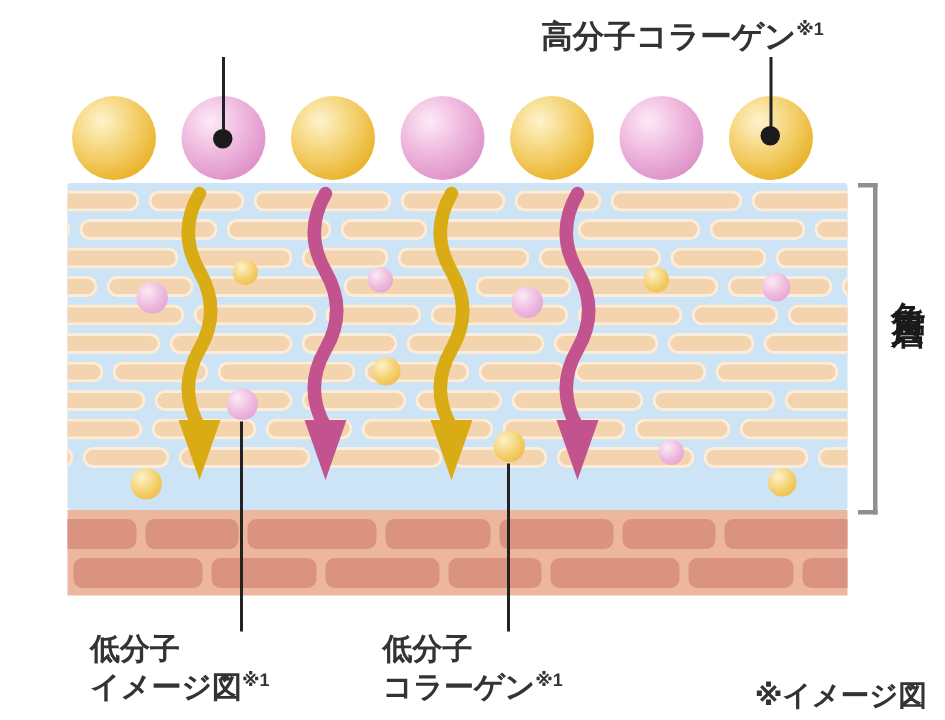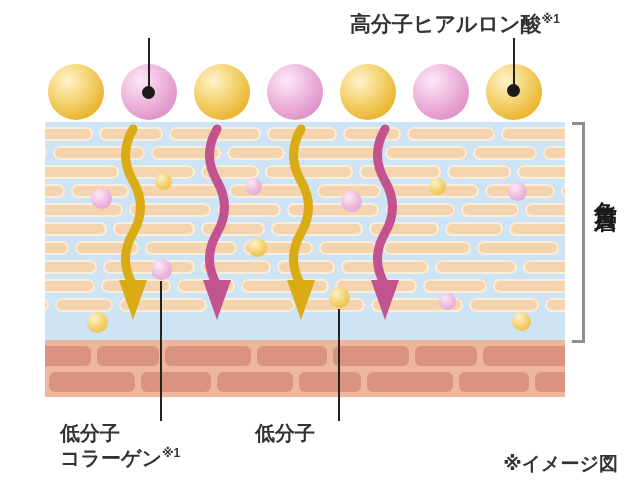--- a/index.html
+++ b/index.html
@@ -65,21 +65,21 @@
     position:absolute;left:591px;top:182px;writing-mode:vertical-rl;
     font-size:23px;font-weight:bold;color:#1a1a1a;letter-spacing:5px;z-index:7;
   }
   .note{position:absolute;right:12px;top:451px;font-size:19px;font-weight:bold;color:var(--text);z-index:7;}
 </style>
 </head>
 <body>
 
 <div class="canvas" id="diagram">
 
-  <div class="top-label" id="label-top-right"><span>高分子ヒアルロン酸</span><sup>※1</sup></div>
+  <div class="top-label" id="label-top-right"><span>高分子コラーゲン</span><sup>※1</sup></div>
 
   <div class="pointer" id="ptr-top-left"></div>
   <div class="pointer" id="ptr-top-right"></div>
   <div class="dot" id="dot-top-left"></div>
   <div class="dot" id="dot-top-right"></div>
 
   <div class="layer-corneum" id="corneum">
       <div class="cell" style="left: -34px; top: 5px; width: 82px;"></div>
       <div class="cell" style="left: 54px; top: 5px; width: 64px;"></div>
       <div class="cell" style="left: 124px; top: 5px; width: 92px;"></div>
@@ -169,24 +169,25 @@
       <div class="brick" style="left: 322px; top: 32px; width: 86px;"></div>
       <div class="brick" style="left: 414px; top: 32px; width: 70px;"></div>
       <div class="brick" style="left: 490px; top: 32px; width: 76px;"></div>
     </div>
 
   <div class="pointer" id="ptr-bottom-left"></div>
   <div class="pointer" id="ptr-bottom-center"></div>
 
   <div class="bottom-label" id="label-bottom-left">
     <div>低分子</div>
-    <div><span>コラーゲン</span><sup>※1</sup></div>
+    <div><span>イメージ図</span><sup>※1</sup></div>
   </div>
   <div class="bottom-label" id="label-bottom-center">
     <div>低分子</div>
+    <div><span>コラーゲン</span><sup>※1</sup></div>
   </div>
 
   <div class="bracket"></div>
   <div class="vlabel">角質層</div>
 
   <div class="note">※イメージ図</div>
 <div class="sphere yellow" style="left: 48px;"></div>
     <div class="sphere pink" style="left: 121px;"></div>
     <div class="sphere yellow" style="left: 194px;"></div>
     <div class="sphere pink" style="left: 267px;"></div>

